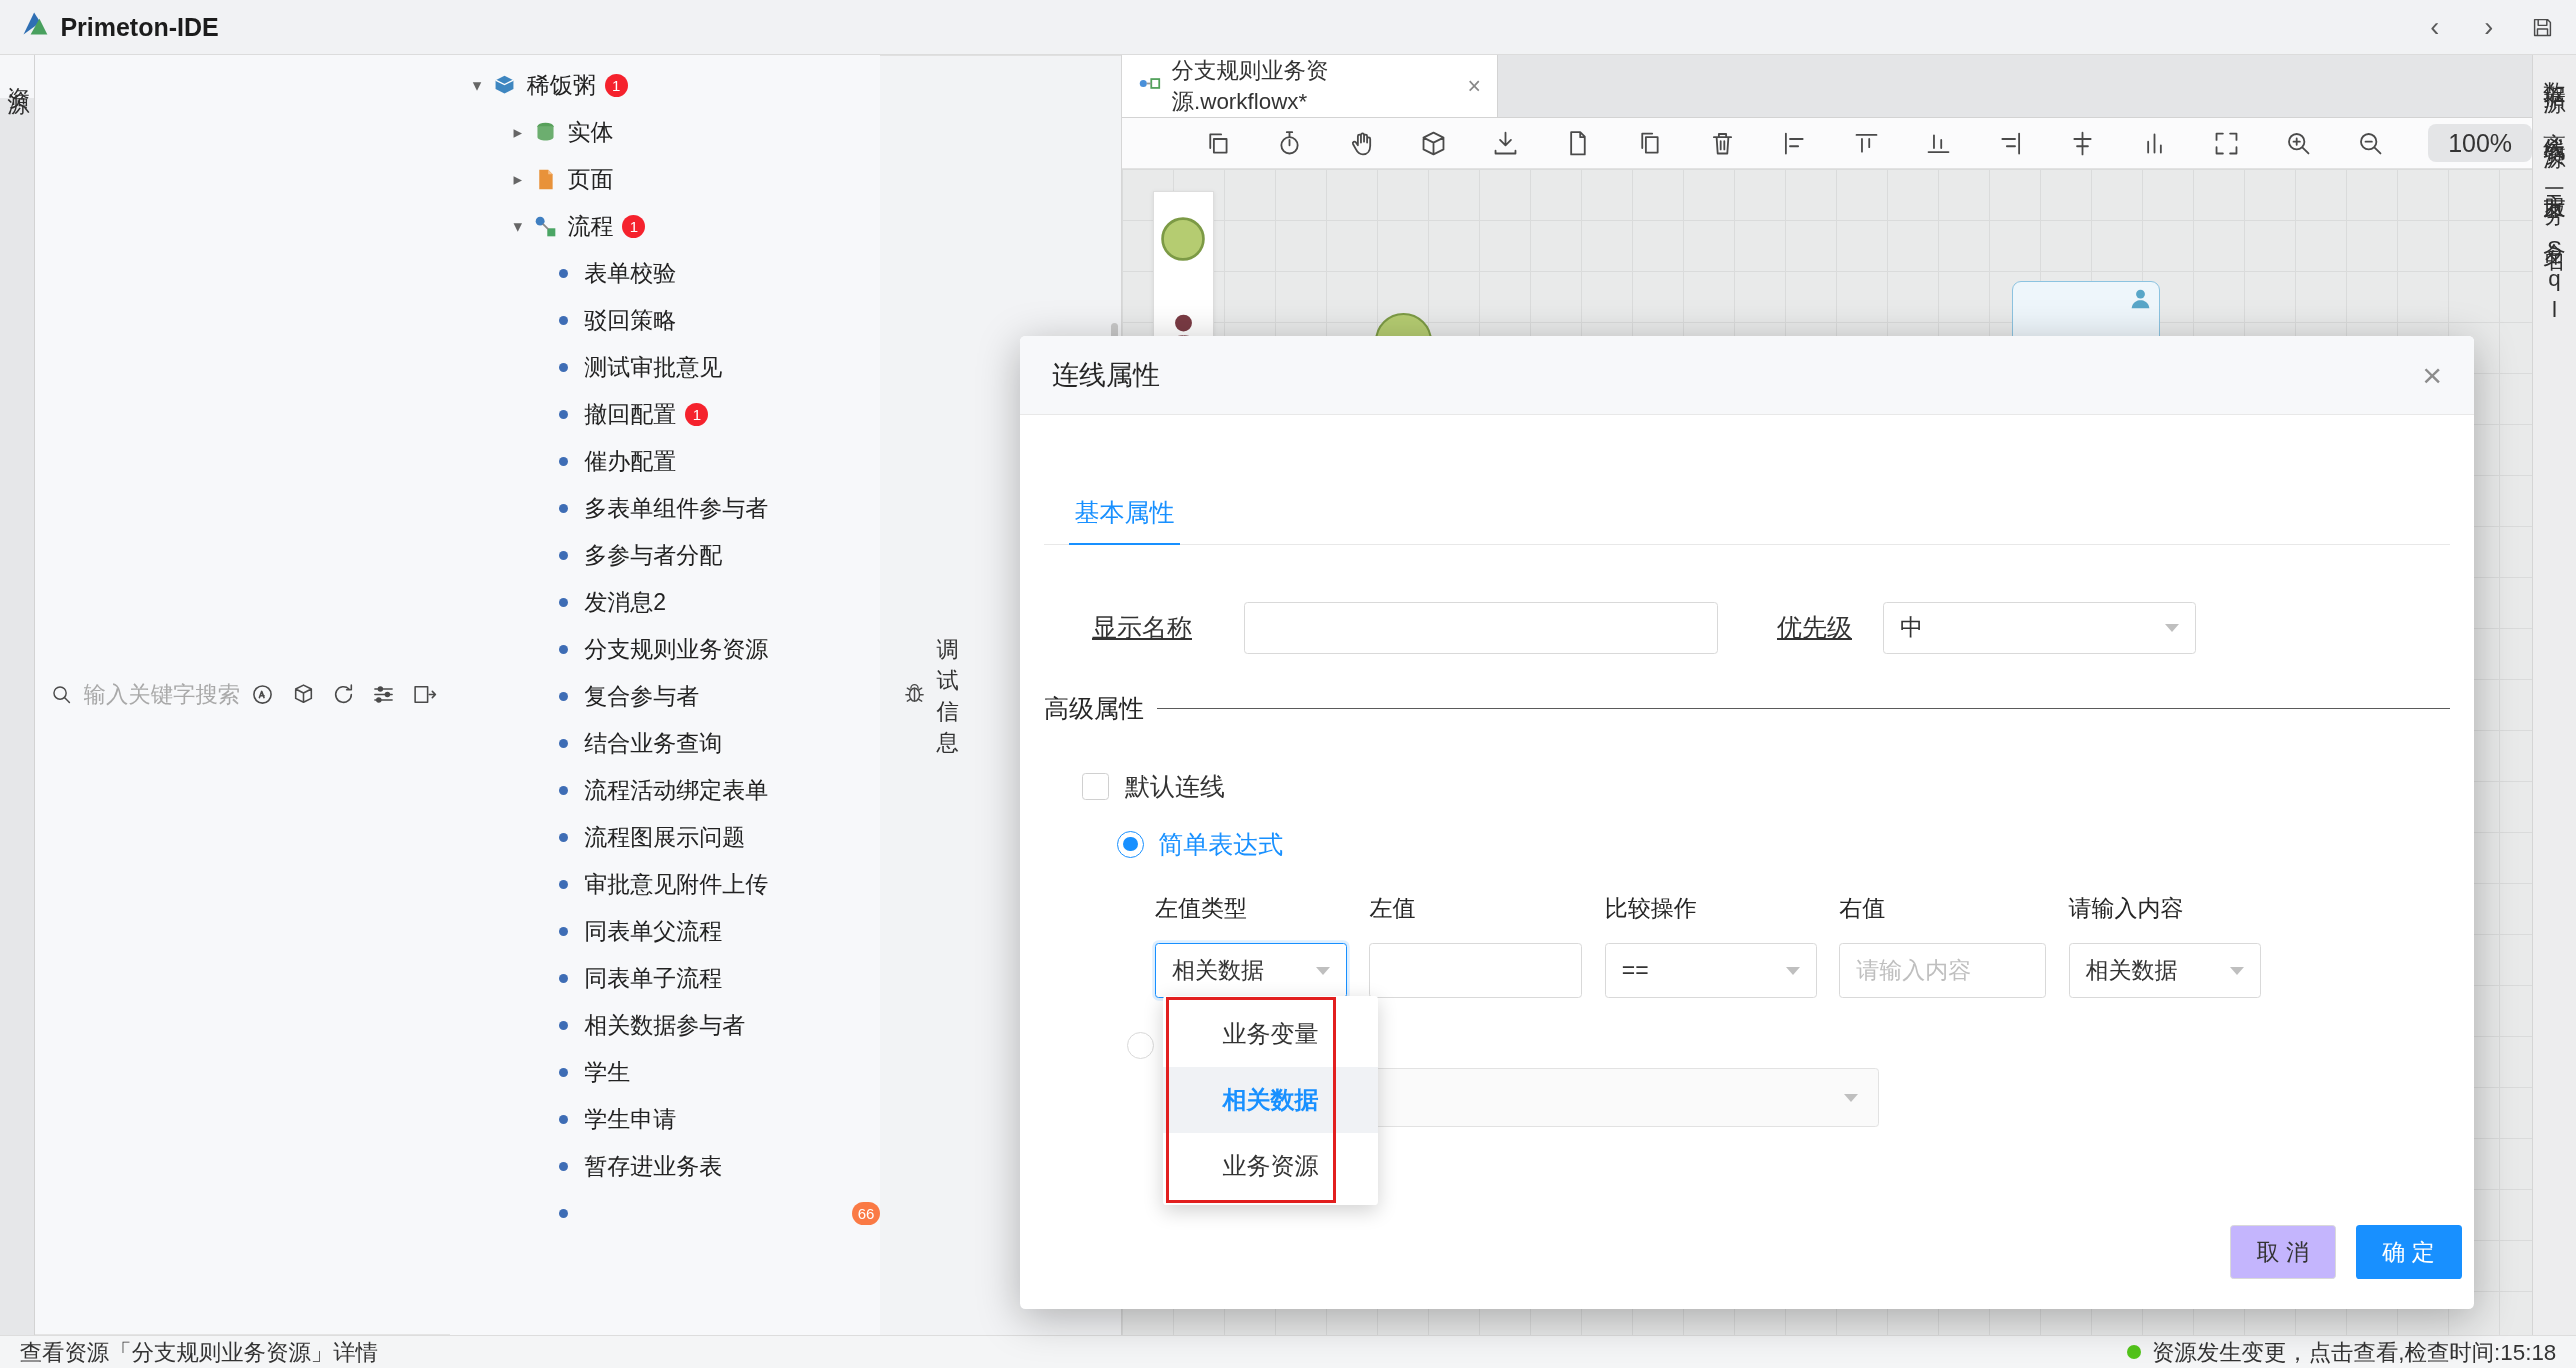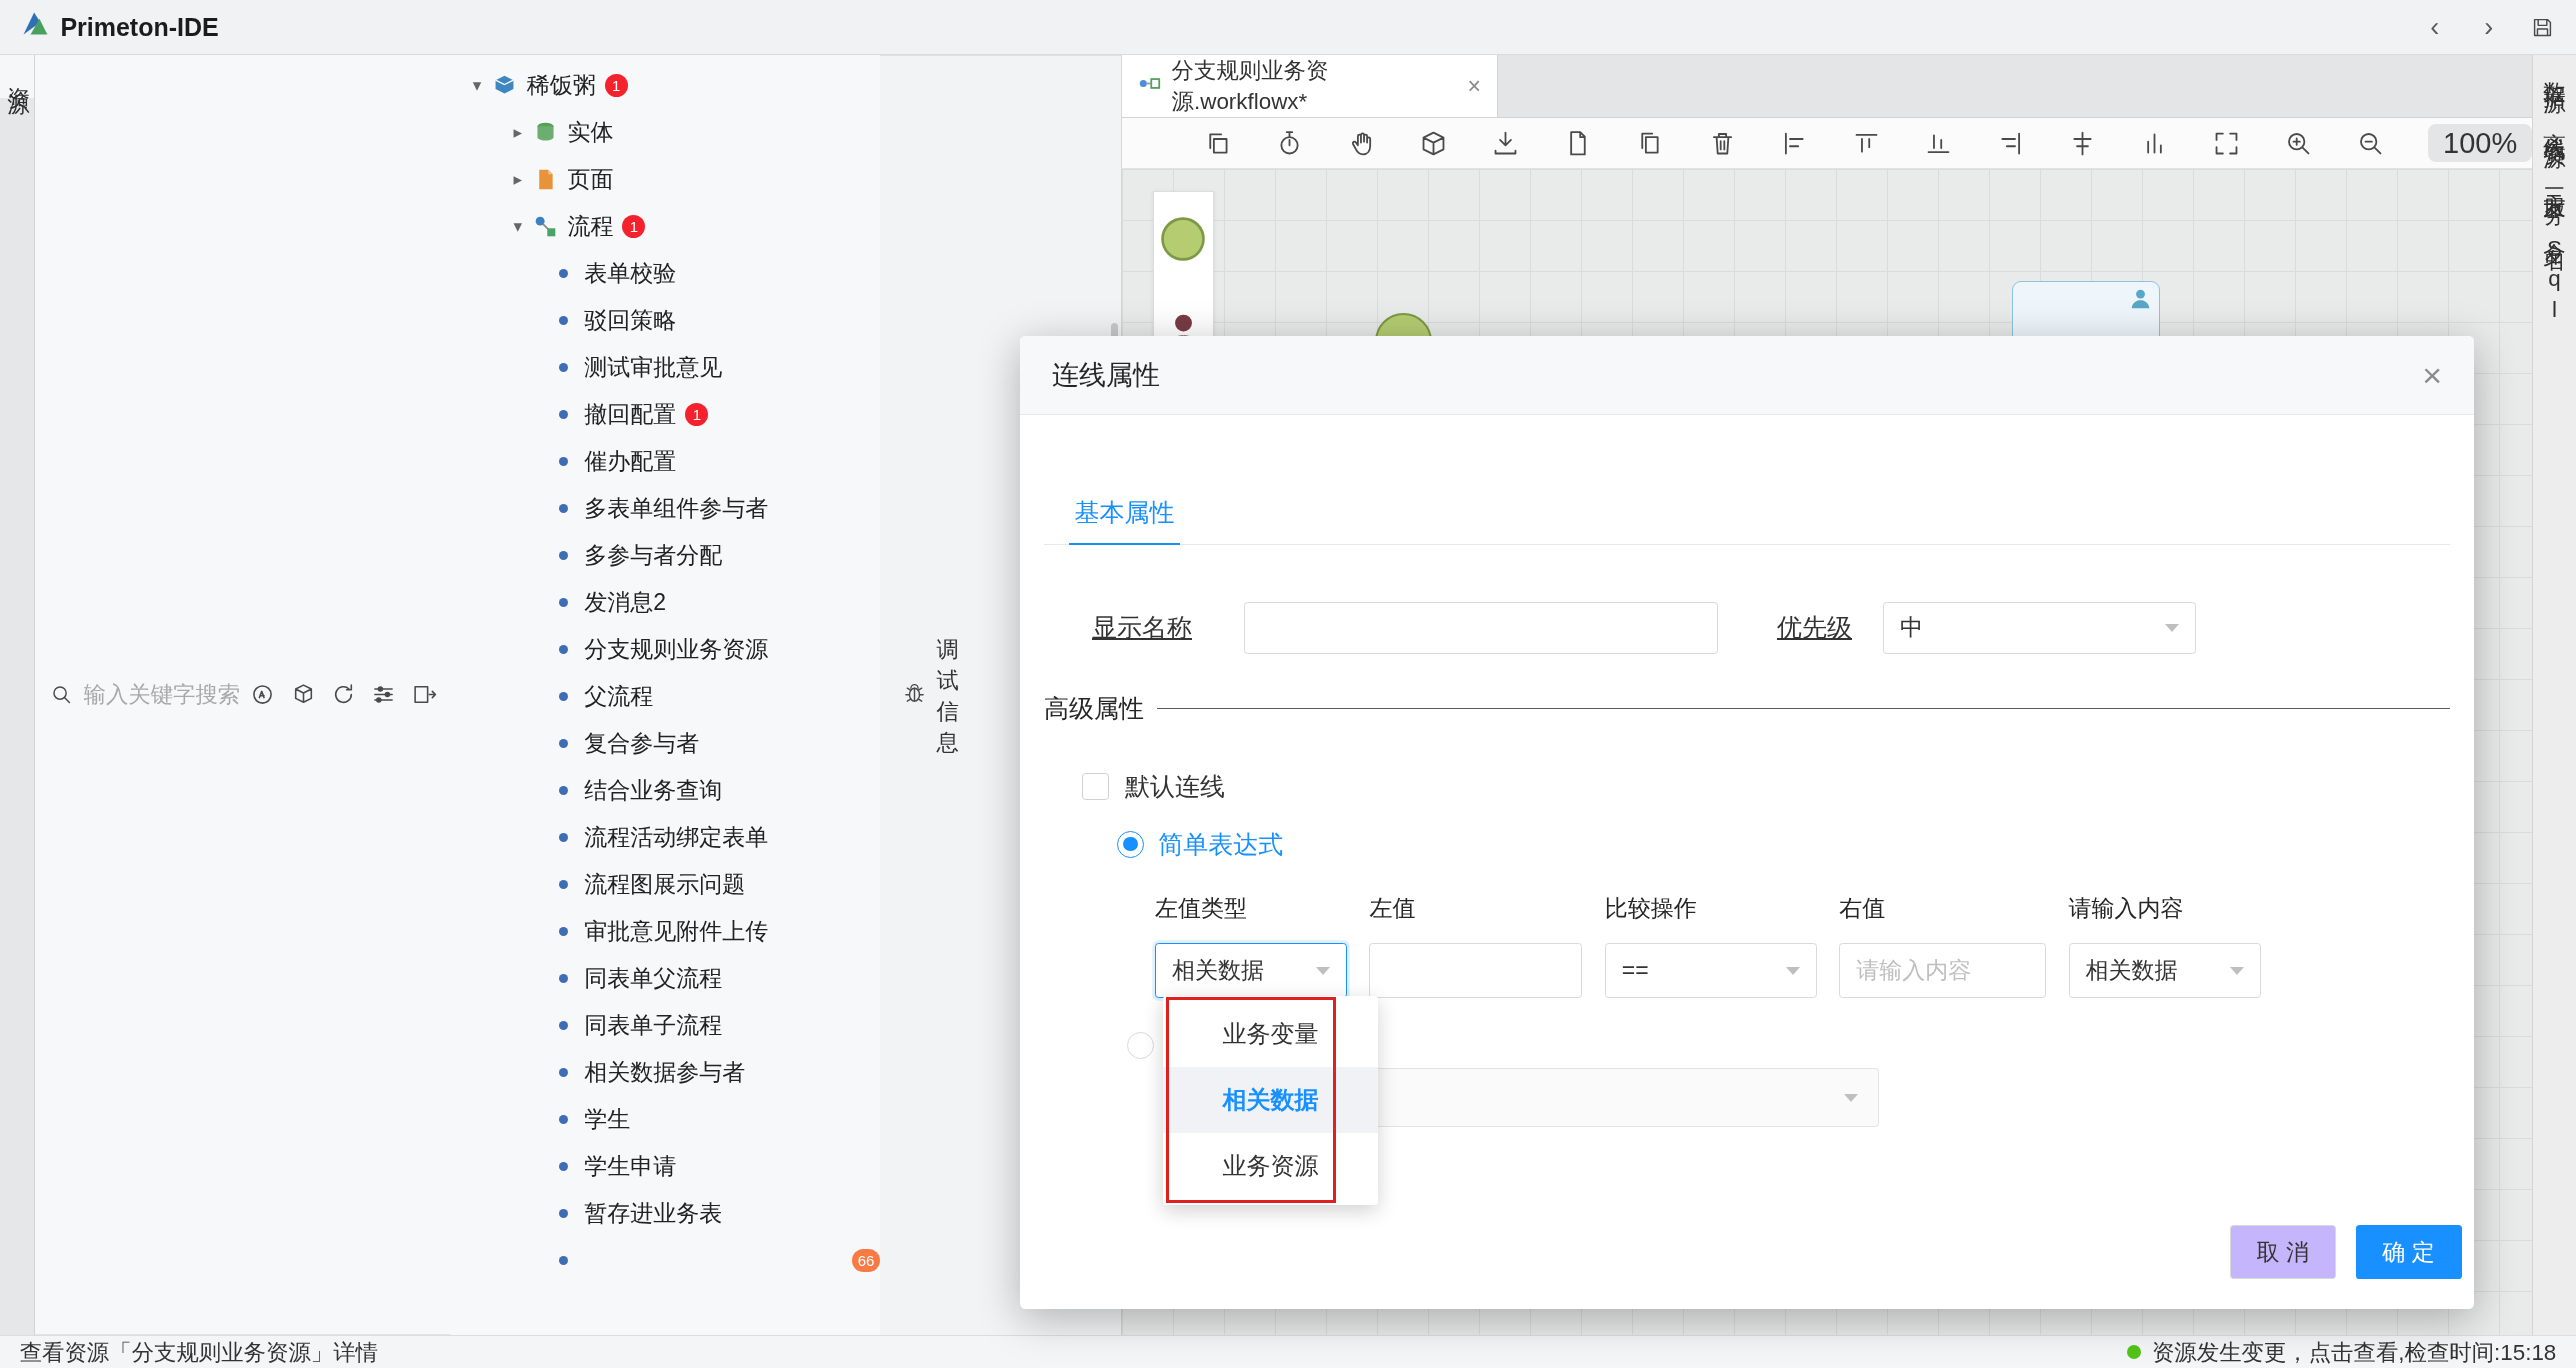--- a/index.html
+++ b/index.html
@@ -43,21 +43,21 @@
 
   
   .editor { flex:1; display:flex; flex-direction:column; min-width:0; }
   .tabbar { flex:0 0 50px; background:#e4e5e7; border-bottom:0.9px solid #d3d3d3; display:flex; }
   .etab { width:376px; background:#fff; border-right:0.9px solid #d3d3d3; display:flex; align-items:center; gap:10.7px; padding:0 16px; font-size:22.4px; color:#333; }
   .etab-close { margin-left:auto; color:#888; font-size:23px; }
 
   .toolbar { flex:0 0 51px; background:#fbfbfc; border-bottom:0.9px solid #e2e2e2; display:flex; align-items:center; gap:43px; padding-left:81px; }
   .tool { width:30px; height:30px; display:flex; align-items:center; justify-content:center; }
   .ic { stroke:#4a4a4a; fill:none; stroke-width:2; stroke-linecap:round; stroke-linejoin:round; }
-  .zoom-box { width:107px; height:38px; background:#e4e5e7; border-radius:8px; display:flex; align-items:center; justify-content:center; font-size:29px; color:#333; }
+  .zoom-box { width:107px; height:38px; background:#e4e5e7; border-radius:8px; display:flex; align-items:center; justify-content:center; font-size:25px; color:#333; }
 
   .canvas { flex:1; position:relative; overflow:hidden; background-color:#e9eaea;
     background-image:linear-gradient(#dadbdb 0.9px, transparent 0.9px), linear-gradient(90deg,#dadbdb 0.9px, transparent 0.9px);
     background-size:51px 51px; }
   .edge-svg { position:absolute; left:0; top:0; width:100%; height:100%; z-index:1; }
   .palette { position:absolute; left:31px; top:22.4px; width:61px; background:#fff; border:0.9px solid #ddd; box-shadow:0 0.9px 4.5px rgba(0,0,0,0.08); z-index:5; }
   .palette-cell { height:93px; display:flex; align-items:center; justify-content:center; }
   .letter-glyph { font-family:"Liberation Serif", serif; font-weight:bold; font-size:48px; color:#2458a6; }
   .start-node { position:absolute; left:253px; top:144px; width:57px; height:57px; border-radius:50%; background:#b5cc71; border:2.7px solid #7c9a45; z-index:2; }
   .start-label { position:absolute; left:235px; top:213px; width:93px; text-align:center; font-size:22.4px; color:#222; z-index:2; }
@@ -284,25 +284,20 @@
     <span class="leaf-label">发消息2</span>
 
   </div>
             <div class="tree-row leaf">
     <span class="dot"></span>
     <span class="leaf-label">分支规则业务资源</span>
 
   </div>
             <div class="tree-row leaf">
     <span class="dot"></span>
-    <span class="leaf-label">父流程</span>
-
-  </div>
-            <div class="tree-row leaf">
-    <span class="dot"></span>
     <span class="leaf-label">复合参与者</span>
 
   </div>
             <div class="tree-row leaf">
     <span class="dot"></span>
     <span class="leaf-label">结合业务查询</span>
 
   </div>
             <div class="tree-row leaf">
     <span class="dot"></span>

